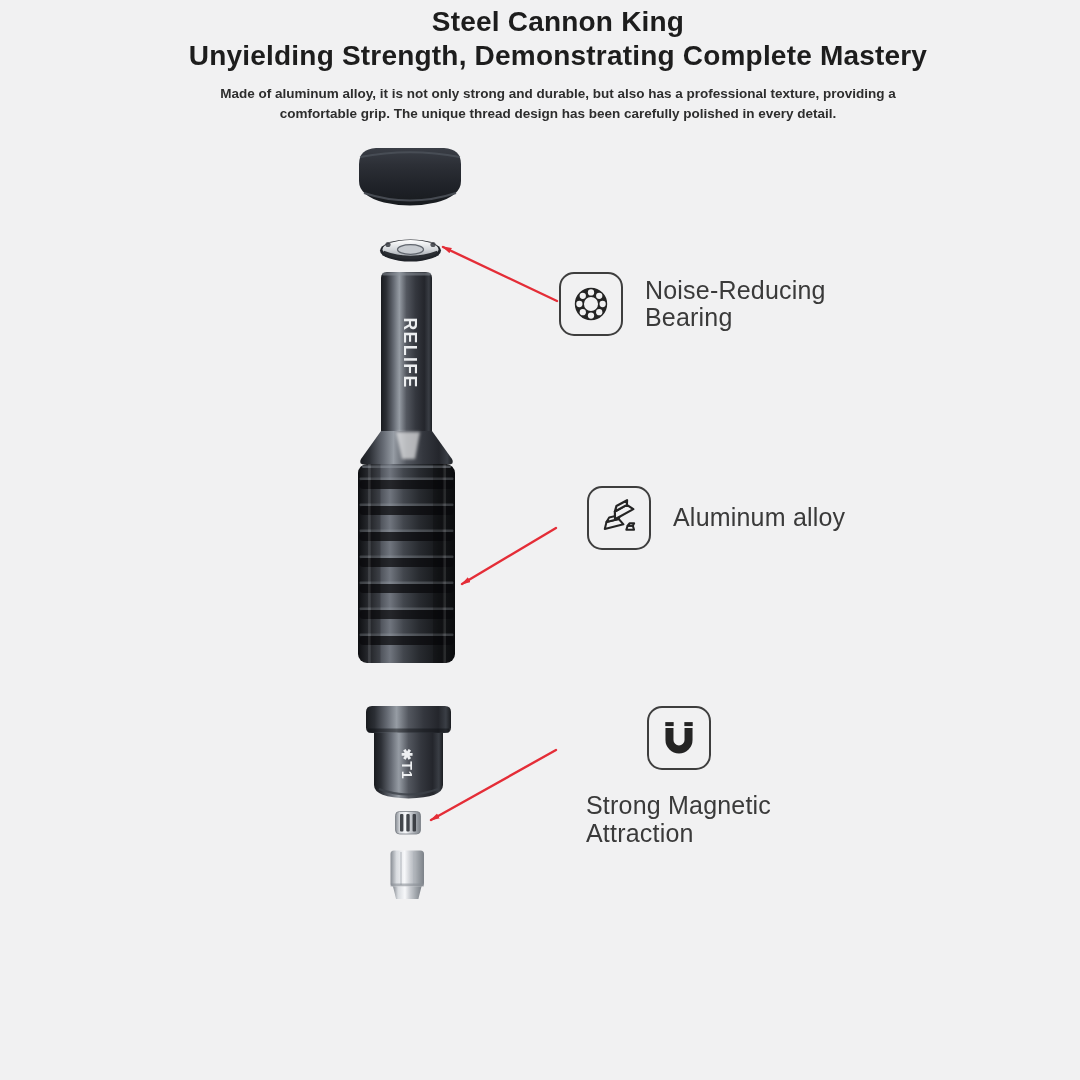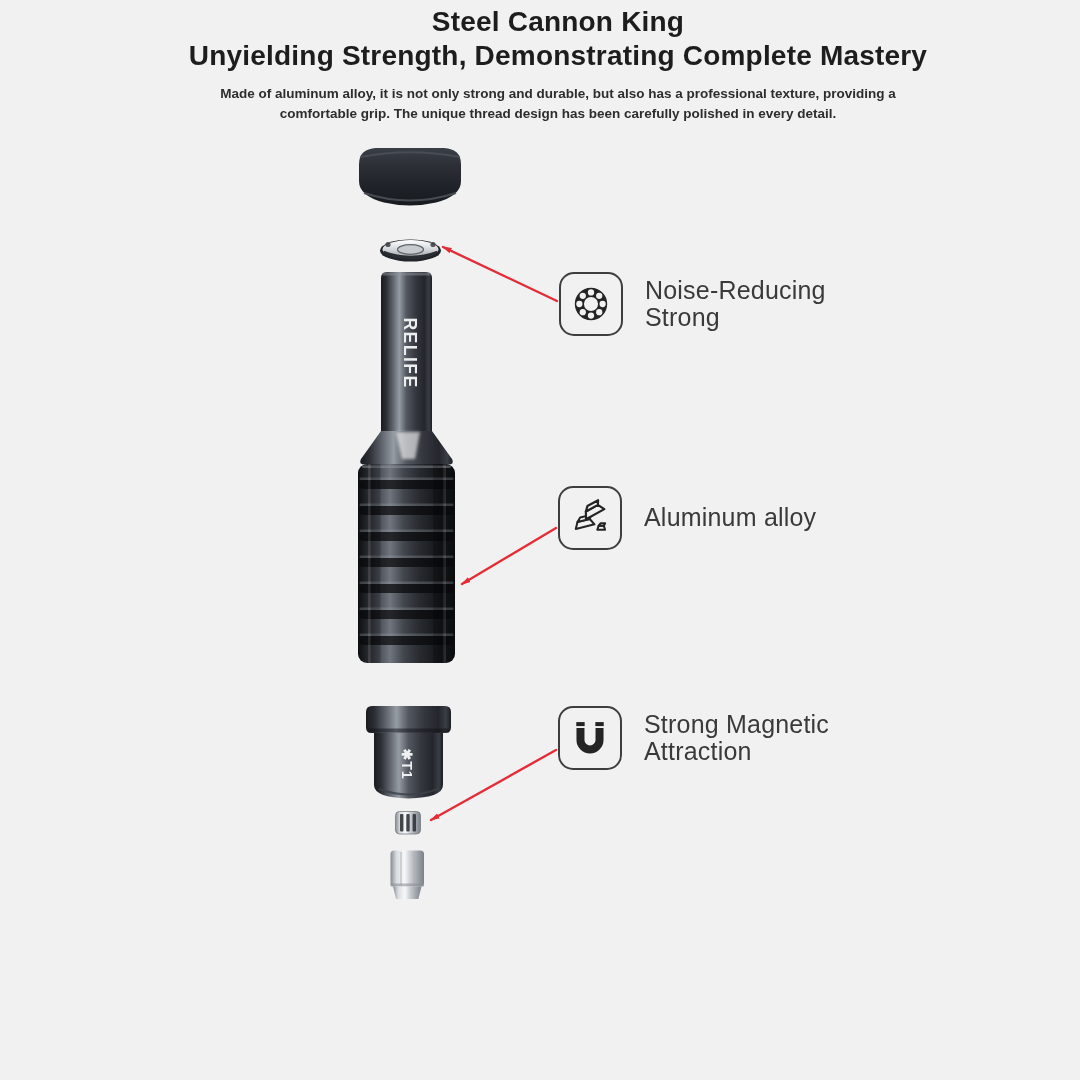--- a/index.html
+++ b/index.html
@@ -182,25 +182,25 @@
         <circle cx="0" cy="12.2" r="3.3" fill="#f1f1f2"></circle>
           <circle cx="-8.63" cy="8.63" r="3.3" fill="#f1f1f2"></circle>
         <circle cx="-12.2" cy="0" r="3.3" fill="#f1f1f2"></circle>
           <circle cx="-8.63" cy="-8.63" r="3.3" fill="#f1f1f2"></circle>
         <circle cx="0" cy="-12.2" r="3.3" fill="#f1f1f2"></circle>
           <circle cx="8.63" cy="-8.63" r="3.3" fill="#f1f1f2"></circle>
       </svg>
     </div>
     <div class="callout-label">
       <span>Noise-Reducing</span>
-      <span>Strong</span>
-    </div>
-  </div>
-
-  <div class="callout" style="left:558px; top:486px;">
+      <span>Bearing</span>
+    </div>
+  </div>
+
+  <div class="callout" style="left:587px; top:486px;">
     <div class="icon-box">
       <svg width="40" height="40" viewBox="-21 -21 42 42">
         <g stroke="#242424" stroke-width="2.3" fill="#f1f1f2" stroke-linejoin="round">
           <g transform="translate(-6,5.5) rotate(-14) scale(0.92)">
             <path d="M-11,4 L-7.2,-3.2 L7.2,-3.2 L11,4 Z"></path>
             <path d="M-7.2,-3.2 L-3,-7.4 L9.8,-7.4 L7.2,-3.2 Z"></path>
           </g>
           <g transform="translate(11.5,9) scale(0.95)">
             <path d="M-4,3.5 L-2.5,-1 L3.2,-1 L4.5,3.5 Z"></path>
             <path d="M-2.5,-1 L-0.5,-3.6 L4.6,-3.6 L3.2,-1 Z"></path>
@@ -210,21 +210,21 @@
             <path d="M-7.2,-3.2 L-3,-7.4 L9.8,-7.4 L7.2,-3.2 Z"></path>
           </g>
         </g>
       </svg>
     </div>
     <div class="callout-label">
       <span>Aluminum alloy</span>
     </div>
   </div>
 
-  <div class="callout" style="left:558px; top:706px;">
+  <div class="callout" style="left:586px; top:706px;flex-direction:column;">
     <div class="icon-box">
       <svg width="40" height="40" viewBox="-21 -21 42 42">
         <g transform="translate(0,3.5)">
           <path d="M-10,-14 L-10,-1.5 A10,10 0 0 0 10,-1.5 L10,-14" fill="none" stroke="#242424" stroke-width="8.4"></path>
           <rect x="-14.4" y="-20.2" width="8.8" height="4.2" fill="#242424"></rect>
           <rect x="5.6" y="-20.2" width="8.8" height="4.2" fill="#242424"></rect>
         </g>
       </svg>
     </div>
     <div class="callout-label">

